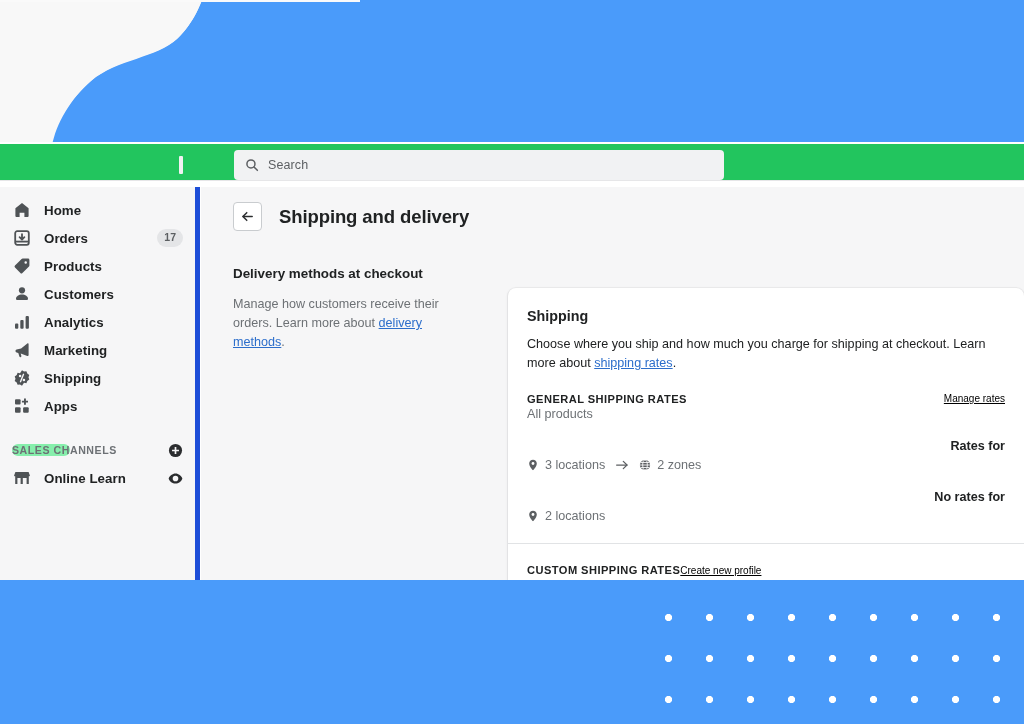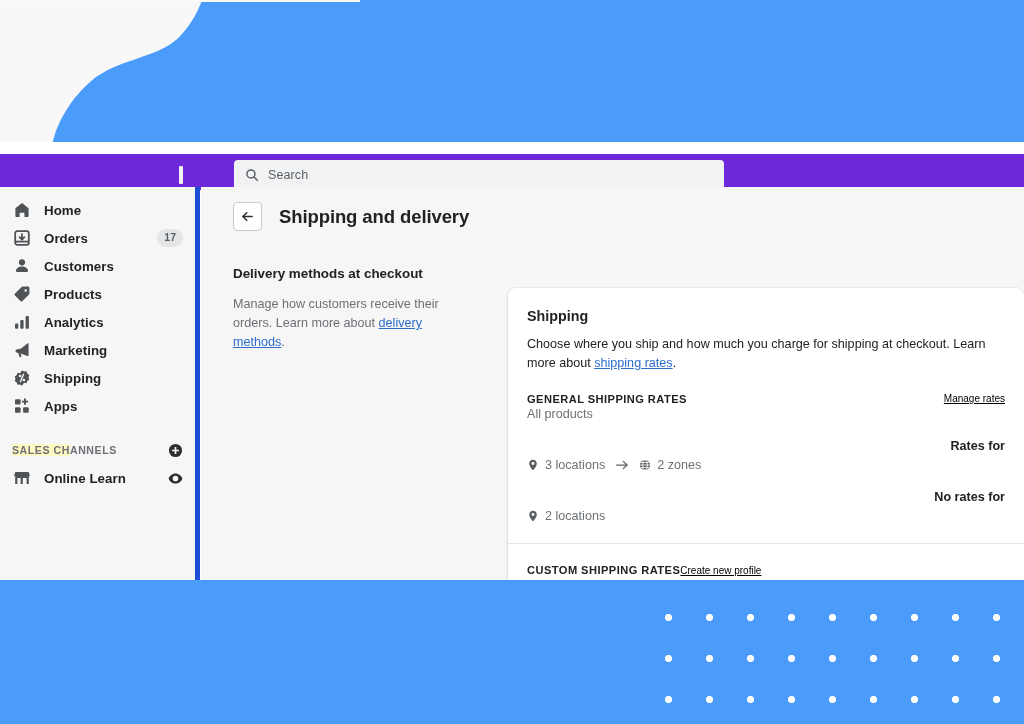--- a/index.html
+++ b/index.html
@@ -27,22 +27,22 @@
   .bg-white-topleft svg { display:block; }
 
   
   .app-window {
     position:absolute; left:0; top:142px; width:1024px; height:438px;
     background:#ffffff; overflow:hidden;
   }
 
   
   .topbar {
-    position:absolute; left:0; top:12px; width:1024px; height:37px;
-    background:#6d28d9; border-bottom:1px solid #e6e6e8;
+    position:absolute; left:0; top:2px; width:1024px; height:37px;
+    background:#22c55e; border-bottom:1px solid #e6e6e8;
   }
   .topbar-ghost {
     position:absolute; left:179px; top:12px; width:4px; height:18px;
     background:#f1f1f2; border-radius:1px;
   }
   .searchbar {
     position:absolute; left:234px; top:6px; width:490px; height:30px;
     background:#f1f2f3; border-radius:4px;
     display:flex; align-items:center; gap:9px; padding:0 11px;
   }
@@ -70,21 +70,21 @@
     padding:2px 7px; line-height:1.25;
   }
   .nav-gap { height:16px; }
   .sec-head {
     display:flex; align-items:center; height:28px; padding:0 12px; gap:12px;
   }
   .sec-title {
     font-size:10.6px; font-weight:700; color:#6d7175;
     letter-spacing:.55px;
   }
-  .sec-title .sel { background:#fef9c3; }
+  .sec-title .sel { background:#86efac;border-radius:6px; }
   .sec-action { margin-left:auto; width:15px; height:15px; color:#2b2d2f; }
   .row-action { margin-left:auto; width:15px; height:15px; color:#2b2d2f; }
 
   
   .main {
     position:absolute; left:201px; top:45px; right:0; height:393px;
     background:#f6f6f7;
   }
   .page-head {
     position:absolute; left:32px; top:15px;
@@ -188,31 +188,31 @@
           <rect x="3.2" y="3.2" width="13.6" height="13.6" rx="2"></rect>
           <path d="M10 6.2v5.2M7.6 9.1 10 11.6l2.4-2.5" stroke-linecap="round" stroke-linejoin="round"></path>
           <path d="M3.2 13.6h13.6"></path>
         </svg>
         <span class="nav-label">Orders</span>
         <span class="nav-badge">17</span>
       </div>
 
       <div class="nav-item">
         <svg class="nav-ico" viewBox="0 0 20 20" fill="currentColor">
+          <path d="M10.6 2.6H16a1.4 1.4 0 0 1 1.4 1.4v5.4a1.4 1.4 0 0 1-.4 1l-6.6 6.6a1.4 1.4 0 0 1-2 0l-5.4-5.4a1.4 1.4 0 0 1 0-2L9.6 3a1.4 1.4 0 0 1 1-.4zm3.1 2.6a1.25 1.25 0 1 0 0 2.5 1.25 1.25 0 0 0 0-2.5z"></path>
+        </svg>
+        <span class="nav-label">Products</span>
+      </div>
+
+      <div class="nav-item">
+        <svg class="nav-ico" viewBox="0 0 20 20" fill="currentColor">
           <circle cx="10" cy="6.3" r="3.1"></circle>
           <path d="M10 10.6c-3.3 0-6 2-6 4.1 0 .8.6 1.3 1.4 1.3h9.2c.8 0 1.4-.5 1.4-1.3 0-2.1-2.7-4.1-6-4.1z"></path>
         </svg>
         <span class="nav-label">Customers</span>
-      </div>
-
-      <div class="nav-item">
-        <svg class="nav-ico" viewBox="0 0 20 20" fill="currentColor">
-          <path d="M10.6 2.6H16a1.4 1.4 0 0 1 1.4 1.4v5.4a1.4 1.4 0 0 1-.4 1l-6.6 6.6a1.4 1.4 0 0 1-2 0l-5.4-5.4a1.4 1.4 0 0 1 0-2L9.6 3a1.4 1.4 0 0 1 1-.4zm3.1 2.6a1.25 1.25 0 1 0 0 2.5 1.25 1.25 0 0 0 0-2.5z"></path>
-        </svg>
-        <span class="nav-label">Products</span>
       </div>
 
       <div class="nav-item">
         <svg class="nav-ico" viewBox="0 0 20 20" fill="currentColor">
           <rect x="3" y="11.4" width="3.3" height="5.4" rx="1"></rect>
           <rect x="8.3" y="8" width="3.3" height="8.8" rx="1"></rect>
           <rect x="13.6" y="4" width="3.3" height="12.8" rx="1"></rect>
         </svg>
         <span class="nav-label">Analytics</span>
       </div>

